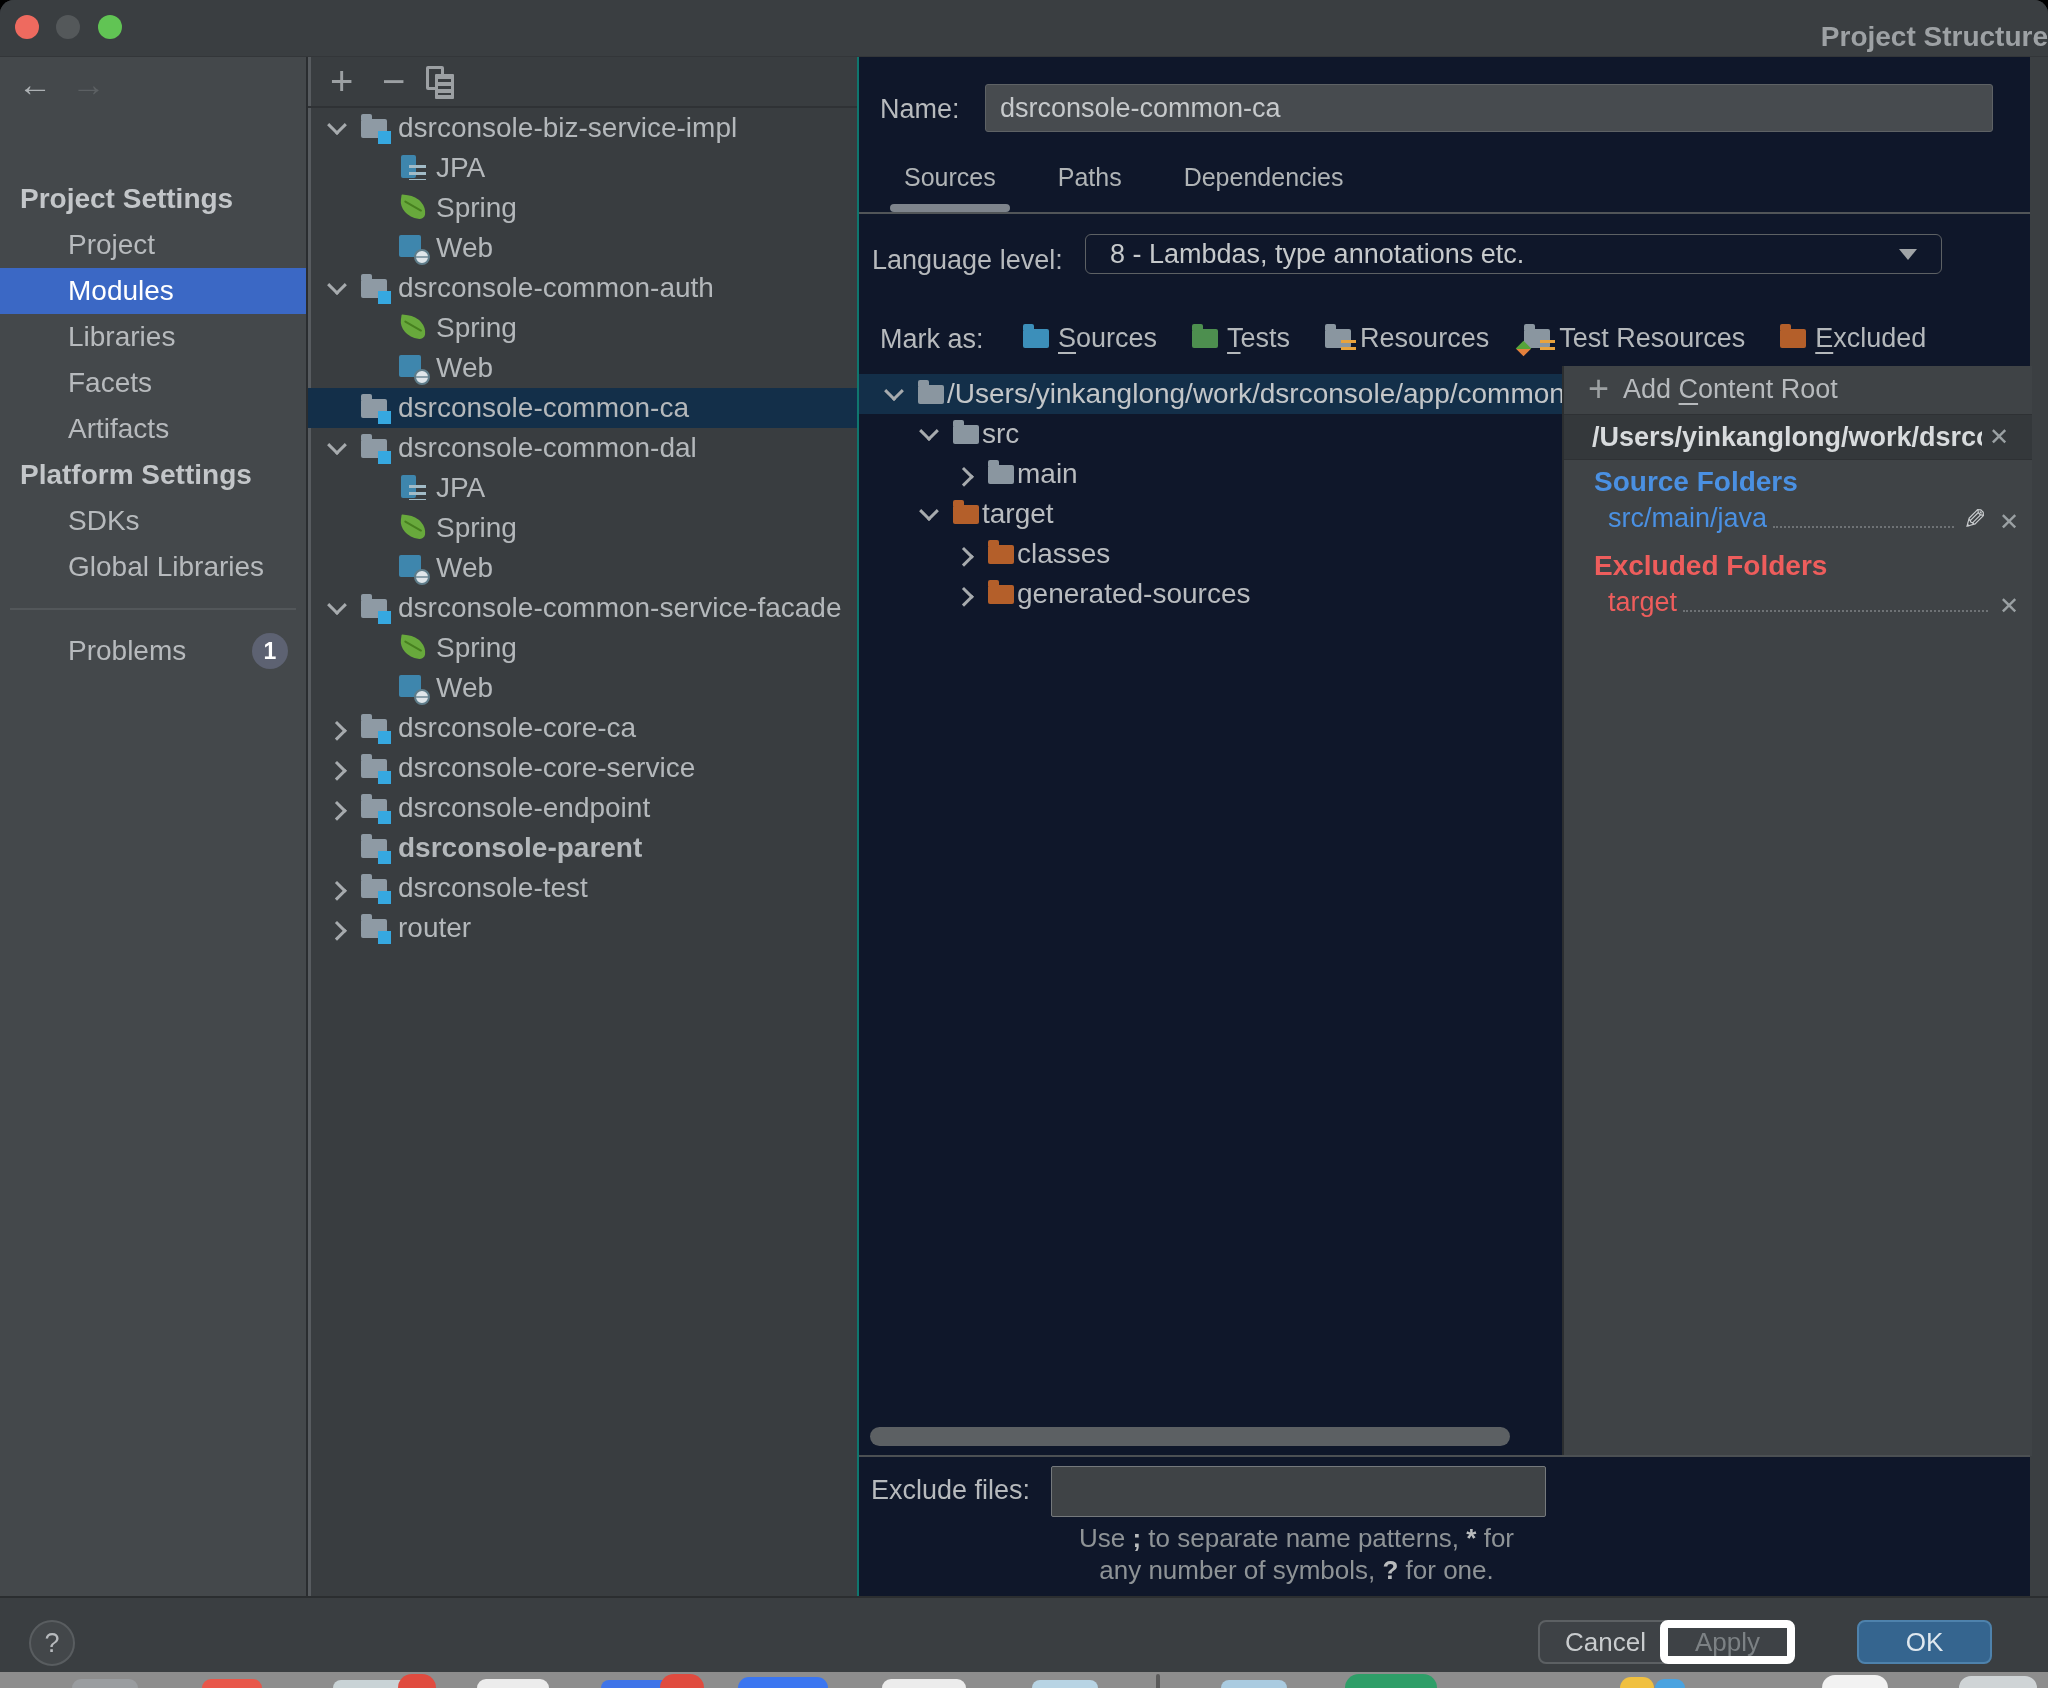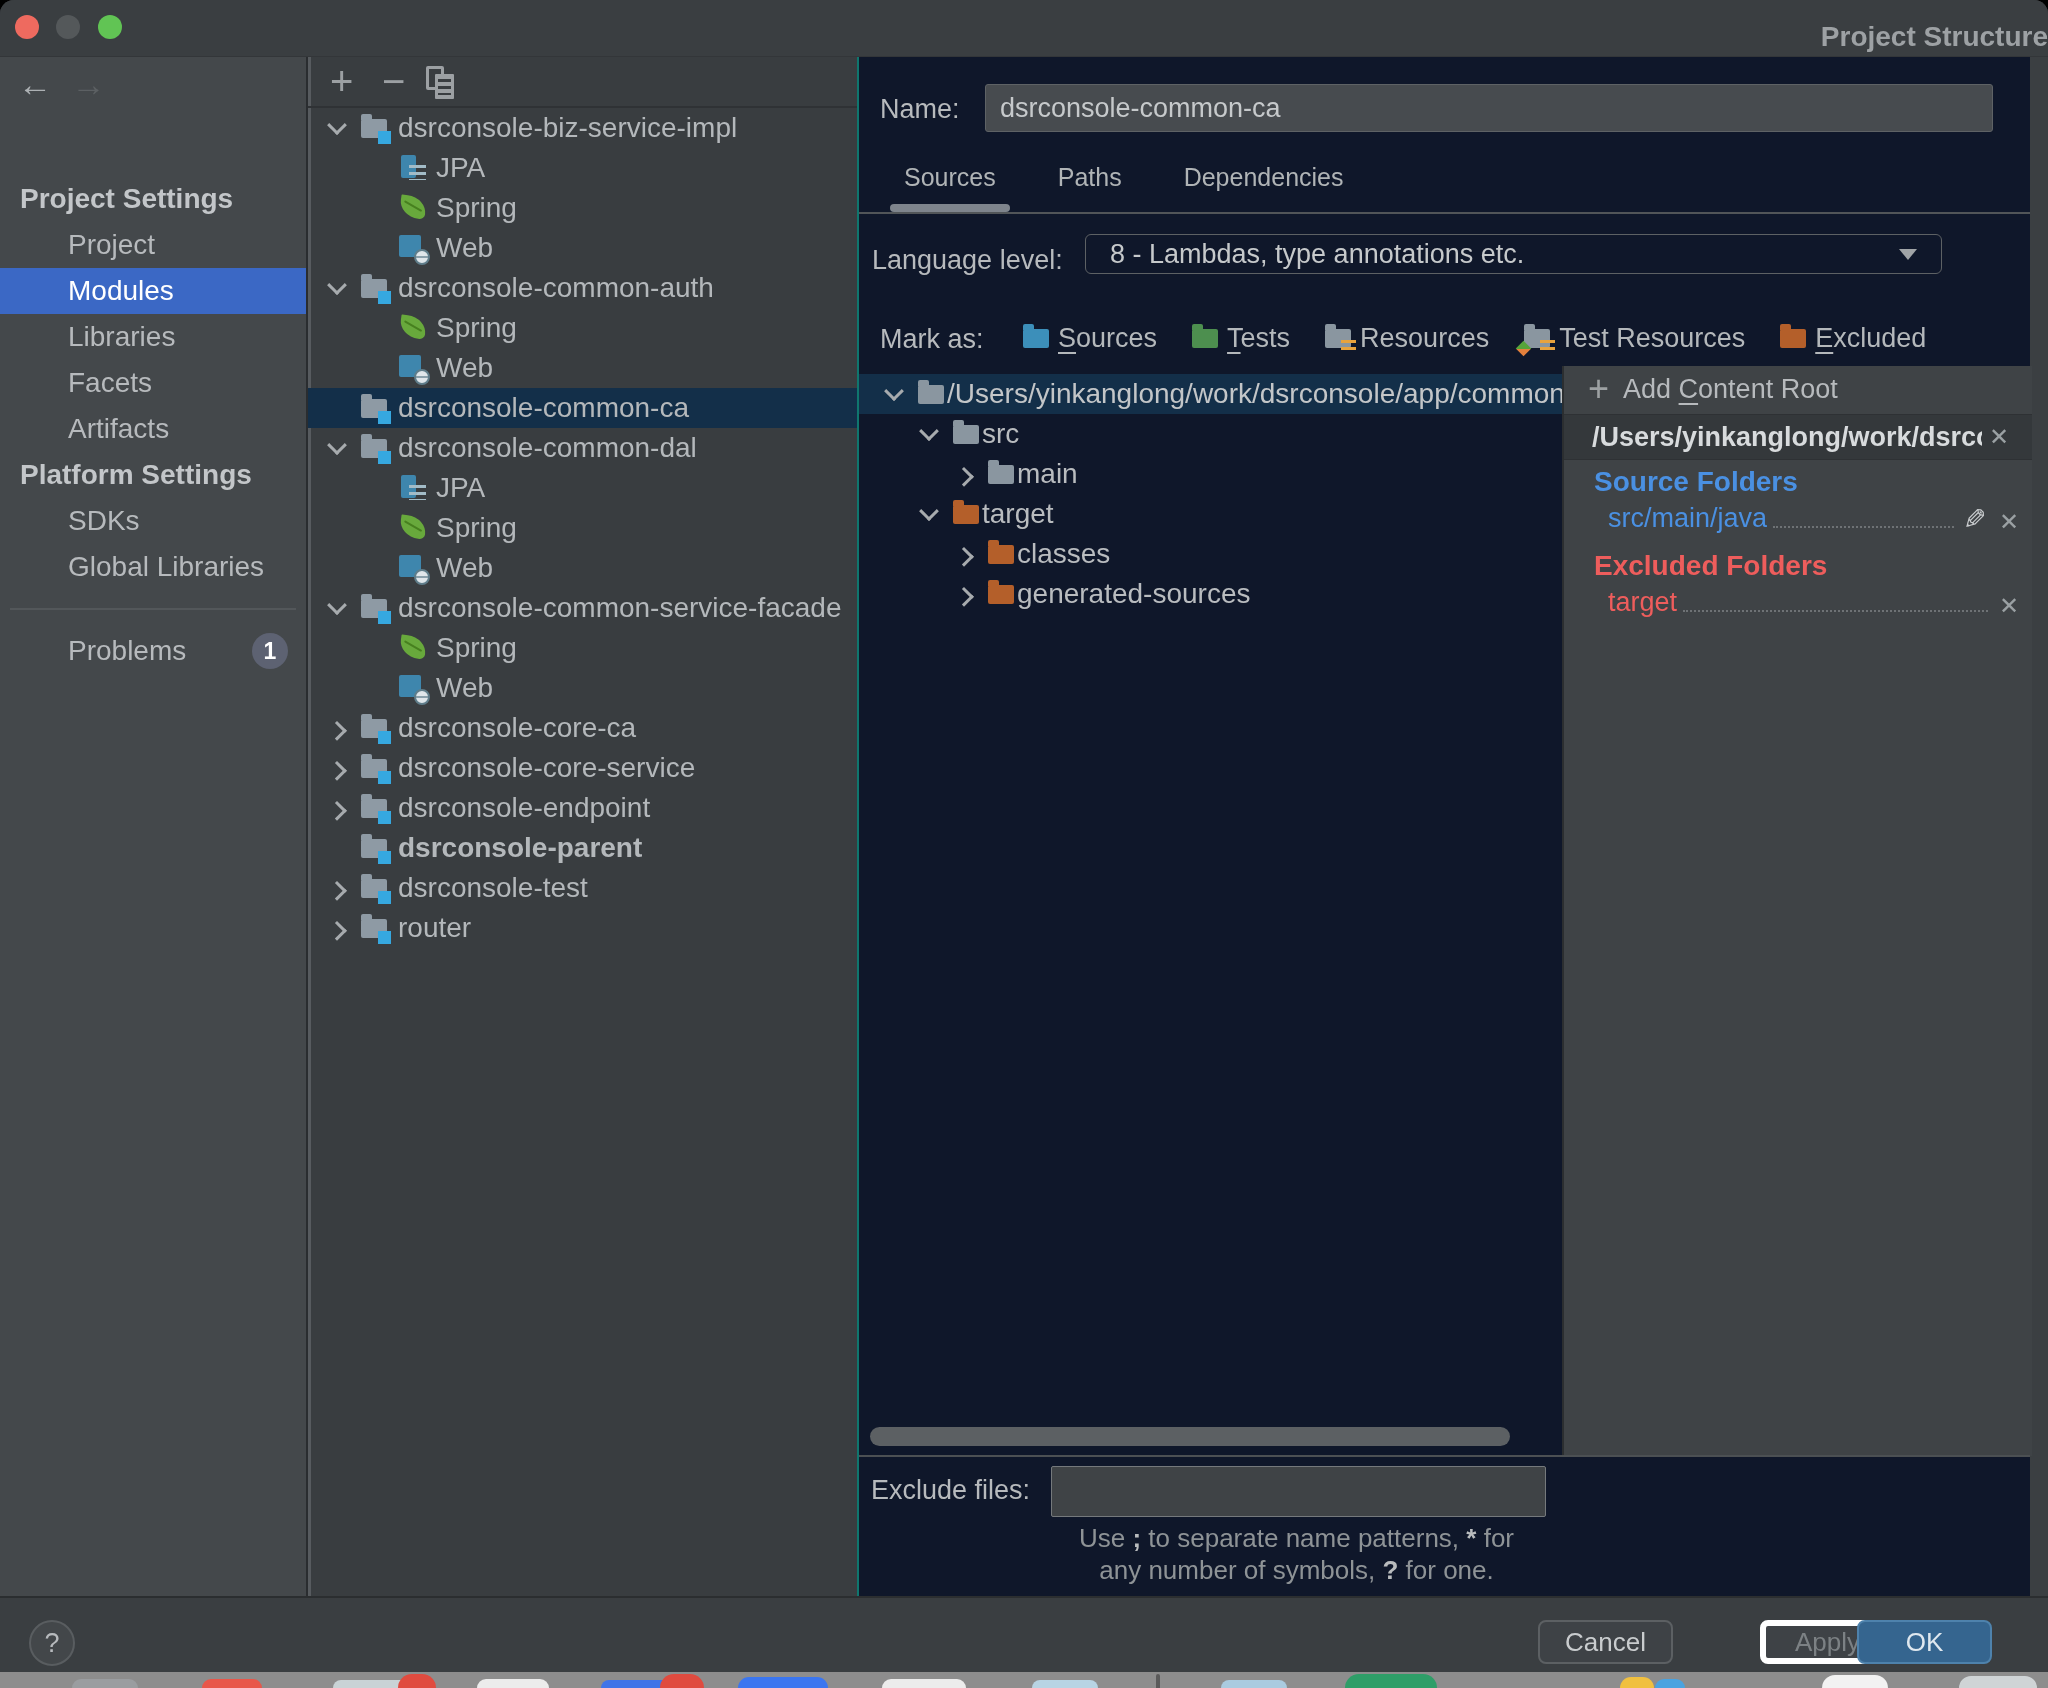--- a/index.html
+++ b/index.html
@@ -132,21 +132,21 @@
     border-radius:2px;color:#c6c9cb;font-size:27px;padding:0 12px;font-family:"Liberation Sans",sans-serif;outline:none;}
   #hints{position:absolute;left:175px;top:1465px;width:525px;text-align:center;font-size:26px;color:#8e9396;line-height:32px;}
   #hints b{color:#b9bcbe;}
 
   
   #footer{position:absolute;left:0;top:1596px;width:100%;height:76px;background:#3a3e41;border-top:2px solid #2b2e30;}
   #help-btn{position:absolute;left:29px;top:22px;width:46px;height:46px;border-radius:50%;background:#43474a;border:2px solid #595d60;
     color:#b7babd;font-size:27px;display:flex;align-items:center;justify-content:center;}
   .btn{position:absolute;top:22px;width:135px;height:44px;border-radius:8px;font-size:26px;display:flex;align-items:center;justify-content:center;}
   #btn-cancel{left:1538px;background:#3e4246;border:2px solid #5c6063;color:#c9ccce;}
-  #btn-apply{left:1760px;background:#3e4246;border:6px solid #ffffff;color:#7c8184;}
+  #btn-apply{left:1660px;background:#3e4246;border:8px solid #ffffff;color:#7c8184;}
   #btn-ok{left:1857px;background:#35658f;border:2px solid #4e82ac;color:#dfe8ef;}
 
   
   #dock{position:absolute;left:0;top:1672px;width:2048px;height:16px;background:#8d8d8d;}
   .dock-ic{position:absolute;bottom:0;}
 </style>
 </head>
 <body>
 
 <div id="stage">

